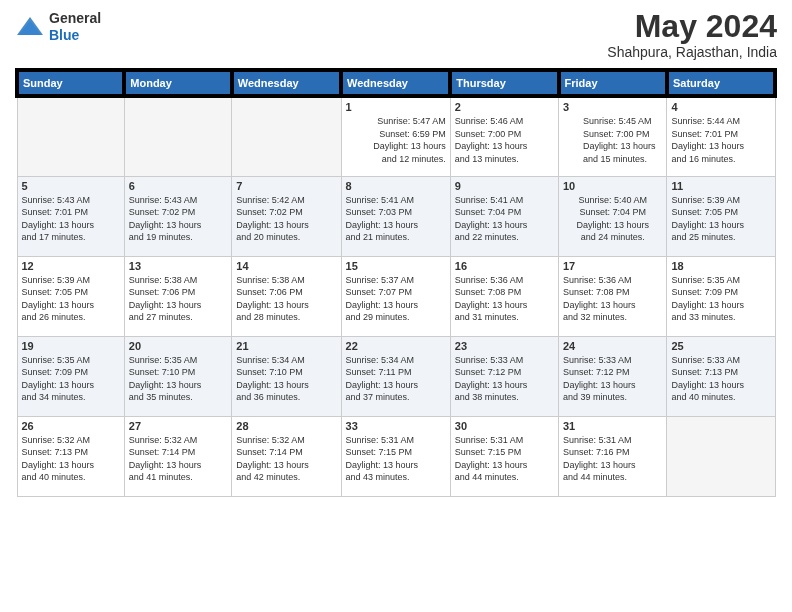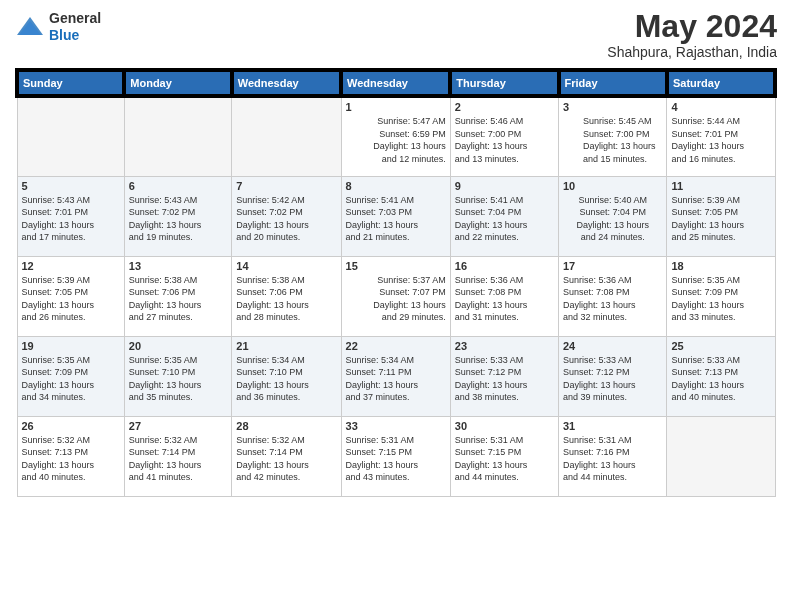--- a/index.html
+++ b/index.html
@@ -228,21 +228,21 @@
           </td>
           <td>
             <span class="day-number">14</span>
             <div class="day-info" style="white-space: pre-line;">Sunrise: 5:38 AM
 Sunset: 7:06 PM
 Daylight: 13 hours
 and 28 minutes.</div>
           </td>
           <td>
             <span class="day-number">15</span>
-            <div class="day-info" style="white-space: pre-line; text-align: right;">Sunrise: 5:37 AM
+            <div class="day-info" style="white-space: pre-line;">Sunrise: 5:37 AM
 Sunset: 7:07 PM
 Daylight: 13 hours
 and 29 minutes.</div>
           </td>
           <td>
             <span class="day-number">16</span>
             <div class="day-info" style="white-space: pre-line;">Sunrise: 5:36 AM
 Sunset: 7:08 PM
 Daylight: 13 hours
 and 31 minutes.</div>

